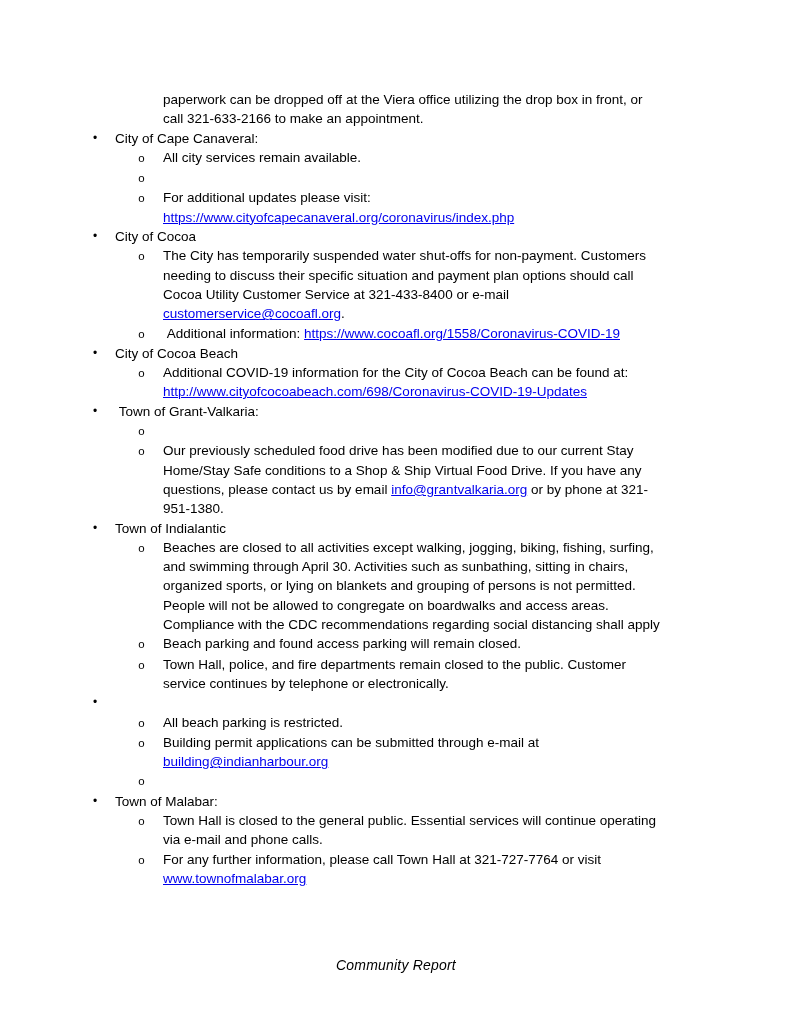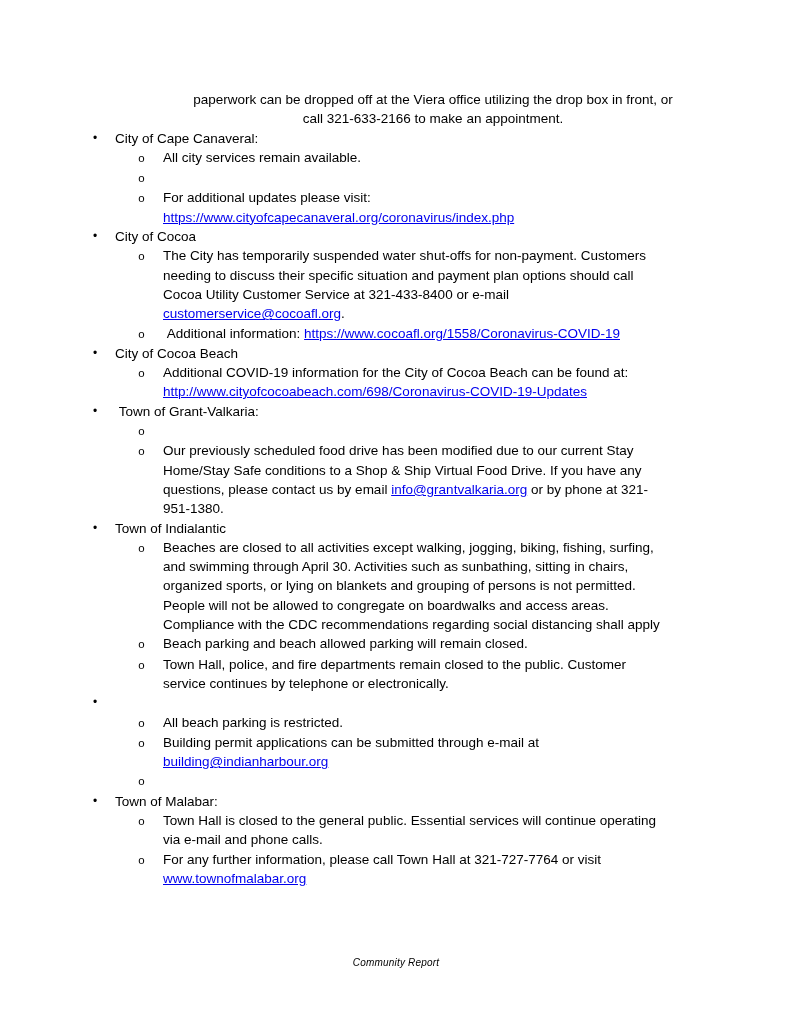--- a/index.html
+++ b/index.html
@@ -14,21 +14,20 @@
   .doc {
     position: absolute;
     top: 90px; left: 0; right: 0;
     font-size: 13.5px;
     line-height: 19.3px;
   }
   .intro {
     margin: 0 0 0 163px;
     white-space: pre-wrap;
     width: 540px;
-    text-align: center;
   }
   .l1 {
     display: flex;
     padding-left: 93px;
   }
   .b1 {
     width: 22px;
     flex-shrink: 0;
     font-size: 12px;
   }
@@ -54,21 +53,21 @@
     color: var(--link-color, #0000EE);
     text-decoration: underline;
     cursor: pointer;
     text-align: center;
   }
   .footer {
     position: absolute;
     top: 957px; left: 0; right: 0;
     text-align: center;
     font-style: italic;
-    font-size: 10px;
+    font-size: 14px;
     letter-spacing: 0.2px;
   }
 </style>
 </head>
 <body style="--link-color: #0000EE; color: rgb(0, 0, 0); background: rgb(255, 255, 255);">
 
 <div class="doc">
   <p class="intro">paperwork can be dropped off at the Viera office utilizing the drop box in front, or
 call 321-633-2166 to make an appointment.</p>
   <div id="sections">
@@ -133,21 +132,21 @@
       <div class="l2">
         <span class="b2">o</span>
         <div class="l2t">Beaches are closed to all activities except walking, jogging, biking, fishing, surfing,
 and swimming through April 30. Activities such as sunbathing, sitting in chairs,
 organized sports, or lying on blankets and grouping of persons is not permitted.
 People will not be allowed to congregate on boardwalks and access areas.
 Compliance with the CDC recommendations regarding social distancing shall apply</div>
       </div>
       <div class="l2">
         <span class="b2">o</span>
-        <div class="l2t">Beach parking and beach allowed parking will remain closed.</div>
+        <div class="l2t">Beach parking and found access parking will remain closed.</div>
       </div>
       <div class="l2">
         <span class="b2">o</span>
         <div class="l2t">Town Hall, police, and fire departments remain closed to the public. Customer
 service continues by telephone or electronically.</div>
       </div>
       <div class="l1">
         <span class="b1">•</span>
       </div>
       <div class="l2">

